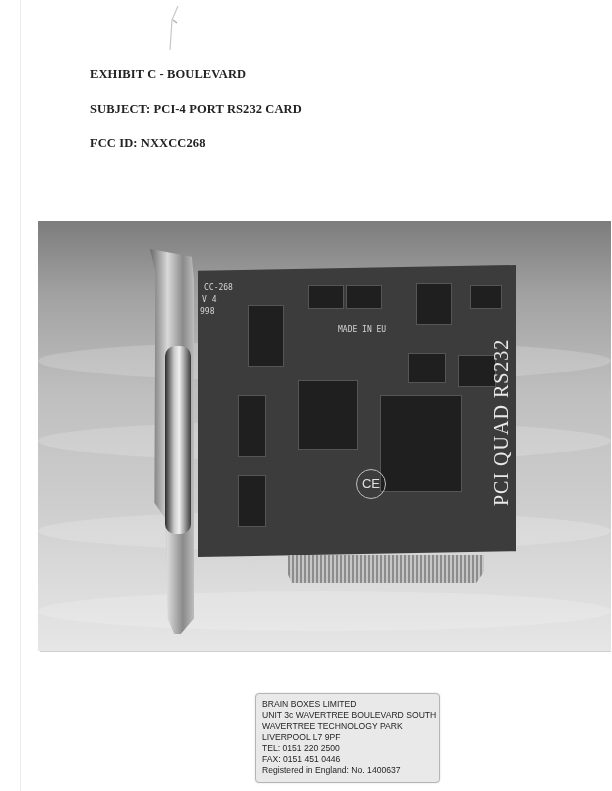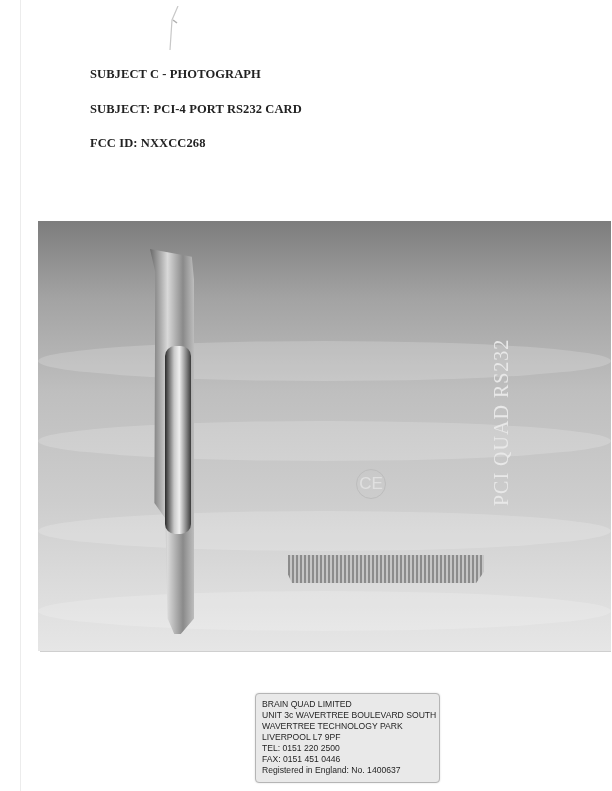--- a/index.html
+++ b/index.html
@@ -51,21 +51,21 @@
     position: absolute; left: 250px; top: 334px; width: 196px; height: 28px;
     background: repeating-linear-gradient(90deg, #8c8c8c 0 2px, #c6c6c6 2px 4px);
     clip-path: polygon(0 0, 100% 0, 100% 60%, 96% 100%, 2% 100%, 0 70%);
   }
   .card-label {
     position: absolute; left: 452px; top: 285px; transform: rotate(-90deg); transform-origin: left top;
     color: #e8e8e8; font-family: "Liberation Serif", serif; font-size: 20px; letter-spacing: 1px; white-space: nowrap;
   }
   .ce-mark {
     position: absolute; left: 318px; top: 248px; width: 28px; height: 28px; border-radius: 50%;
-    border: 1px solid #bdbdbd; color: #e0e0e0; font-size: 17px; line-height: 28px; text-align: center;
+    border: 1px solid #bdbdbd; color: #e0e0e0; font-size: 13px; line-height: 28px; text-align: center;
     font-family: "Liberation Sans", sans-serif;
   }
   .photo-bottom { position: absolute; left: 40px; top: 651px; width: 571px; height: 1px; background: #cfcfcf; }
   .address-label {
     position: absolute; left: 255px; top: 693px; width: 183px; height: 88px;
     background: #e9e9e9; border: 1px solid #b5b5b5; border-radius: 4px;
     box-shadow: 0 0 2px rgba(0,0,0,0.15);
     font-family: "Liberation Sans", "DejaVu Sans", sans-serif; font-size: 8.6px; color: #1f1f1f;
   }
   .address-line { position: absolute; left: 6px; white-space: nowrap; }
@@ -74,40 +74,57 @@
 <body>
 
 <div class="left-edge"></div>
 
 <svg class="scan-mark" viewBox="0 0 14 44">
   <path d="M10 0 L4 14 L2 44" stroke="#c8c8c8" stroke-width="1.2" fill="none"></path>
   <path d="M5 14 L9 17" stroke="#b0b0b0" stroke-width="1.5" fill="none"></path>
 </svg>
 
 <div class="header">
-  <div class="header-line" style="top:0px">SUBJECT C - PHOTOGRAPH</div>
+  <div class="header-line" style="top:0px">EXHIBIT C - BOULEVARD</div>
   <div class="header-line" style="top:35px">SUBJECT: PCI-4 PORT RS232 CARD</div>
   <div class="header-line" style="top:69px">FCC ID: NXXCC268</div>
 </div>
 
 <div class="photo">
   <div class="wave" style="top:120px"></div>
   <div class="wave" style="top:200px"></div>
   <div class="wave" style="top:290px"></div>
   <div class="wave" style="top:370px"></div>
 
   <div class="bracket"></div>
+  <div class="pcb">
+    <div class="pcb-text" style="left:6px;top:18px">CC-268</div>
+    <div class="pcb-text" style="left:4px;top:30px">V 4</div>
+    <div class="pcb-text" style="left:2px;top:42px">998</div>
+    <div class="chip" style="left:50px;top:40px;width:34px;height:60px"></div>
+    <div class="chip" style="left:110px;top:20px;width:34px;height:22px"></div>
+    <div class="chip" style="left:148px;top:20px;width:34px;height:22px"></div>
+    <div class="chip" style="left:218px;top:18px;width:34px;height:40px"></div>
+    <div class="chip" style="left:272px;top:20px;width:30px;height:22px"></div>
+    <div class="chip" style="left:210px;top:88px;width:36px;height:28px"></div>
+    <div class="chip" style="left:260px;top:90px;width:36px;height:30px"></div>
+    <div class="chip" style="left:100px;top:115px;width:58px;height:68px"></div>
+    <div class="chip" style="left:182px;top:130px;width:80px;height:95px"></div>
+    <div class="chip" style="left:40px;top:130px;width:26px;height:60px"></div>
+    <div class="chip" style="left:40px;top:210px;width:26px;height:50px"></div>
+    <div class="pcb-text" style="left:140px;top:60px;text-align:center;width:40px">MADE IN EU</div>
+  </div>
   <div class="connector"></div>
   <div class="gold-fingers"></div>
   <div class="ce-mark">CE</div>
   <div class="card-label">PCI QUAD RS232</div>
 </div>
 <div class="photo-bottom"></div>
 
 <div class="address-label">
-  <div class="address-line" style="top:5px">BRAIN QUAD LIMITED</div>
+  <div class="address-line" style="top:5px">BRAIN BOXES LIMITED</div>
   <div class="address-line" style="top:16px">UNIT 3c WAVERTREE BOULEVARD SOUTH</div>
   <div class="address-line" style="top:27px">WAVERTREE TECHNOLOGY PARK</div>
   <div class="address-line" style="top:38px">LIVERPOOL L7 9PF</div>
   <div class="address-line" style="top:49px">TEL: 0151 220 2500</div>
   <div class="address-line" style="top:60px">FAX: 0151 451 0446</div>
   <div class="address-line" style="top:71px">Registered in England: No. 1400637</div>
 </div>
 
 </body></html>

